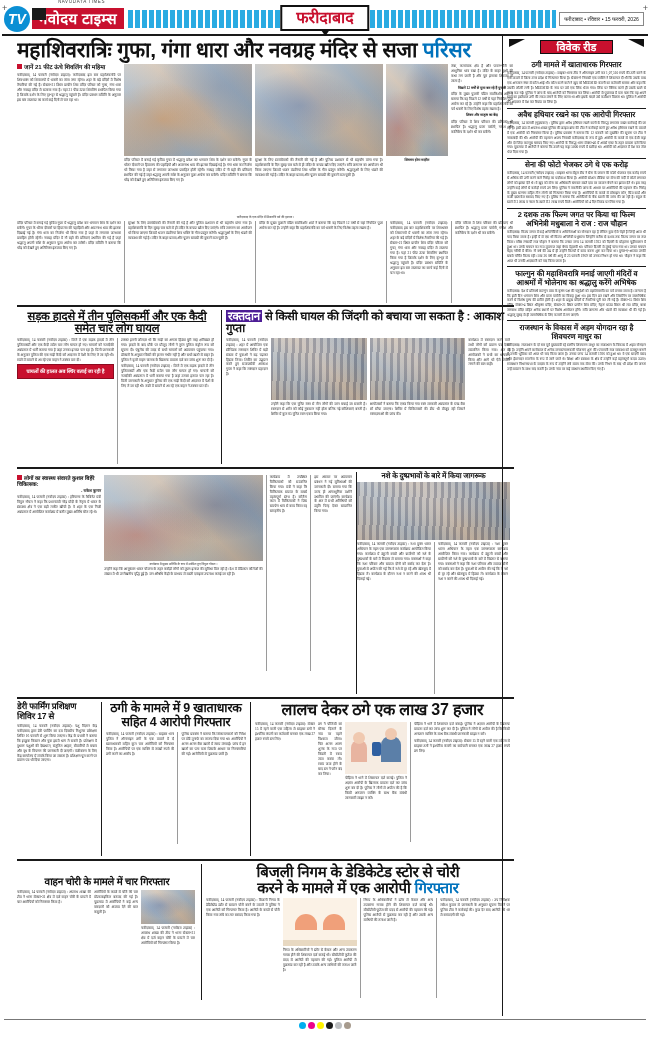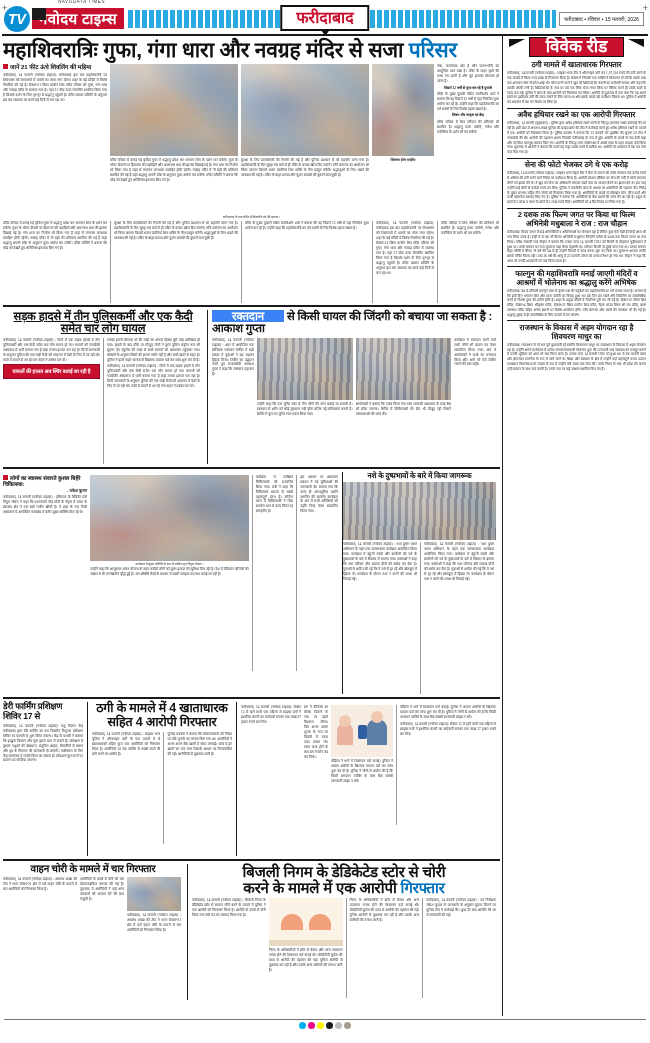--- a/index.html
+++ b/index.html
@@ -108,21 +108,21 @@
       repeating-linear-gradient(92deg, rgba(60,55,70,.28) 0 3px, rgba(220,200,180,.2) 3px 7px),
       radial-gradient(ellipse at 50% 25%, rgba(190,200,215,.5), transparent 60%);
   }
   .caption {
     font-size: 3.2px; text-align: center; color: #3a3a3a; padding: 1px 0;
     font-family: "Liberation Serif", serif;
   }
 
   .hl { font-weight: bold; color: #111; line-height: 1.06; letter-spacing: -.2px; }
   .hl .accent { color: #0072bc; }
-  .hl .hilite { background: #3b82f6; color: #fff; padding: 0 20px; }
+  .hl .hilite { background: #4c1d95; color: #fff; padding: 0 2px; }
 
   .kicker {
     font-weight: bold; font-size: 6px; line-height: 1.2; color: #111;
     text-align: center; font-family: "Liberation Sans", sans-serif;
   }
   .kicker .sq {
     display: inline-block; width: 5px; height: 5px;
     background: #c8102e; margin-right: 2px; vertical-align: 0px;
   }
   .byline { font-size: 4px; font-weight: bold; text-align: center; color: #111; }
@@ -138,21 +138,21 @@
     position: absolute; right: 0; top: 34px;
     width: 148px; height: 982px;
     border-left: 1.5px solid #1a1a1a;
     padding: 0 4px;
   }
   .vivek-banner {
     position: relative; height: 22px; margin: 2px 0 3px 0;
     display: flex; align-items: center; justify-content: center;
   }
   .vivek-banner .plate {
-    background: #c8102e; color: #fff; font-weight: bold; font-size: 17px;
+    background: #c8102e; color: #fff; font-weight: bold; font-size: 11px;
     padding: 0 16px; border: 1px solid #111; z-index: 2; line-height: 1.1;
   }
   .vivek-banner .wingL, .vivek-banner .wingR {
     position: absolute; top: 3px; width: 0; height: 0;
     border-top: 8px solid #111; border-bottom: 8px solid transparent;
   }
   .vivek-banner .wingL { left: 2px; border-right: 16px solid transparent; }
   .vivek-banner .wingR { right: 2px; border-left: 16px solid transparent;
     border-top: 8px solid #111; }
   .sb-hl {
@@ -193,21 +193,21 @@
       <span>फरीदाबाद</span>
     </div>
 
     <div class="stripe-bar"></div>
 
     <div class="date-box">फरीदाबाद • रविवार • 15 फरवरी, 2026</div>
   </div>
 
   <div class="rule-thick" style="margin:0 2px;"></div>
 
-  <div style="position:absolute;left:3px;top:37px;width:497px;height:1000px;overflow:hidden;">
+  <div style="position:absolute;left:17px;top:37px;width:497px;height:1000px;overflow:hidden;">
 
     <div class="hl" style="font-size:21px;padding:2px 0 3px 0;">
       <span>महाशिवरात्रिः गुफा, गंगा धारा और नवग्रह मंदिर से सजा </span><span class="accent">परिसर</span>
     </div>
 
     <div style="display:flex;gap:3px;height:150px;">
 
       <div style="width:104px;display:flex;flex-direction:column;">
         <div class="kicker" style="text-align:left;padding-bottom:2px;">
           <span class="sq"></span><span>जानें 21 फीट ऊंचे शिवलिंग की महिमा</span>
@@ -369,34 +369,35 @@
           <div>डेरी फार्मिंग प्रशिक्षण</div>
           <div>शिविर 17 से</div>
         </div>
         <div class="body-col" style="margin-top:3px;height:132px;">
           <p>फरीदाबाद, 14 फरवरी (नवोदय टाइम्स): पशु विज्ञान केंद्र फरीदाबाद द्वारा डेरी फार्मिंग का दस दिवसीय निशुल्क प्रशिक्षण शिविर 16 फरवरी से शुरू किया जाएगा। केंद्र के प्रभारी ने बताया कि इच्छुक किसान और युवा इसमें भाग ले सकते हैं। प्रशिक्षण में दुधारू पशुओं की देखभाल, संतुलित आहार, बीमारियों से बचाव और दूध के विपणन की जानकारी दी जाएगी। पंजीकरण के लिए केंद्र कार्यालय में संपर्क किया जा सकता है। प्रशिक्षण पूरा करने पर प्रमाण पत्र भी दिया जाएगा।</p>
         </div>
       </div>
 
       <div style="width:145px;border-left:1px solid #1a1a1a;padding-left:4px;">
         <div class="hl" style="font-size:12.5px;text-align:center;">
-          <div>ठगी के मामले में 4 खाताधारक</div>
+          <div>ठगी के मामले में 9 खाताधारक</div>
           <div>सहित 4 आरोपी गिरफ्तार</div>
         </div>
         <div style="display:flex;gap:3px;margin-top:3px;">
           <div class="body-col" style="width:69px;height:112px;">
             <p>फरीदाबाद, 14 फरवरी (नवोदय टाइम्स) : साइबर थाना पुलिस ने ऑनलाइन ठगी के एक मामले में दो खाताधारकों सहित कुल चार आरोपियों को गिरफ्तार किया है। आरोपियों पर एक व्यक्ति से लाखों रुपये की ठगी करने का आरोप है।</p>
           </div>
           <div class="body-col vrule" style="width:69px;padding-left:3px;height:112px;">
             <p>पुलिस प्रवक्ता ने बताया कि शिकायतकर्ता को निवेश पर मोटे मुनाफे का लालच दिया गया था। आरोपियों ने अलग अलग बैंक खातों में रकम मंगवाई। जांच में इन खातों का पता चला जिसके आधार पर गिरफ्तारियां की गईं। आरोपियों से पूछताछ जारी है।</p>
           </div>
         </div>
       </div>
 
       <div style="width:260px;border-left:1px solid #1a1a1a;padding-left:4px;">
+        <div class="hl" style="font-size:16px;text-align:center;">लालच देकर ठगे एक लाख 37 हजार</div>
         <div style="display:flex;gap:3px;margin-top:3px;">
           <div class="body-col" style="width:60px;height:120px;">
             <p>फरीदाबाद, 14 फरवरी (नवोदय टाइम्स): सेक्टर 15 में रहने वाली एक महिला से साइबर ठगों ने इंश्योरेंस कंपनी का कर्मचारी बनकर एक लाख 37 हजार रुपये ठग लिए।</p>
           </div>
           <div class="body-col" style="width:24px;height:120px;">
             <p>ठग ने पॉलिसी का बोनस दिलाने के नाम पर पहले विश्वास जीता। फिर अलग अलग शुल्क के नाम पर किस्तों में रकम जमा करवा ली। रकम जमा होने के बाद ठग ने फोन बंद कर लिया।</p>
           </div>
           <div style="width:62px;">
             <div style="height:52px;background:#f6ece2;position:relative;overflow:hidden;">
               <div style="position:absolute;left:6px;top:18px;width:16px;height:22px;background:#e8b4a0;border-radius:8px 8px 0 0;"></div>
@@ -412,21 +413,21 @@
           <div class="body-col vrule" style="width:100px;padding-left:3px;height:120px;">
             <p>पीड़िता ने थाने में शिकायत दर्ज कराई। पुलिस ने अज्ञात आरोपी के खिलाफ मामला दर्ज कर जांच शुरू कर दी है। पुलिस ने लोगों से अपील की है कि किसी अनजान व्यक्ति के साथ बैंक संबंधी जानकारी साझा न करें।</p>
             <p>फरीदाबाद, 14 फरवरी (नवोदय टाइम्स): सेक्टर 15 में रहने वाली एक महिला से साइबर ठगों ने इंश्योरेंस कंपनी का कर्मचारी बनकर एक लाख 37 हजार रुपये ठग लिए।</p>
           </div>
         </div>
       </div>
     </div>
 
     <div class="rule-thick" style="margin:3px 0;"></div>
 
-    <div style="display:flex;gap:4px;">
+    <div style="display:flex;gap:4px;align-items:flex-end;">
 
       <div style="width:180px;">
         <div class="hl" style="font-size:10px;text-align:center;">वाहन चोरी के मामले में चार गिरफ्तार</div>
         <div style="display:flex;gap:3px;margin-top:3px;">
           <div class="body-col" style="width:74px;height:110px;">
             <p>फरीदाबाद, 14 फरवरी (नवोदय टाइम्स) : अपराध शाखा की टीम ने थाना सेक्टर-31 क्षेत्र में दर्ज वाहन चोरी के मामले में चार आरोपियों को गिरफ्तार किया है।</p>
           </div>
           <div class="body-col" style="width:44px;height:110px;">
             <p>आरोपियों के कब्जे से चोरी की चार मोटरसाइकिल बरामद की गई हैं। पूछताछ में आरोपियों ने कई अन्य वारदातों को अंजाम देने की बात कबूली है।</p>
           </div>

